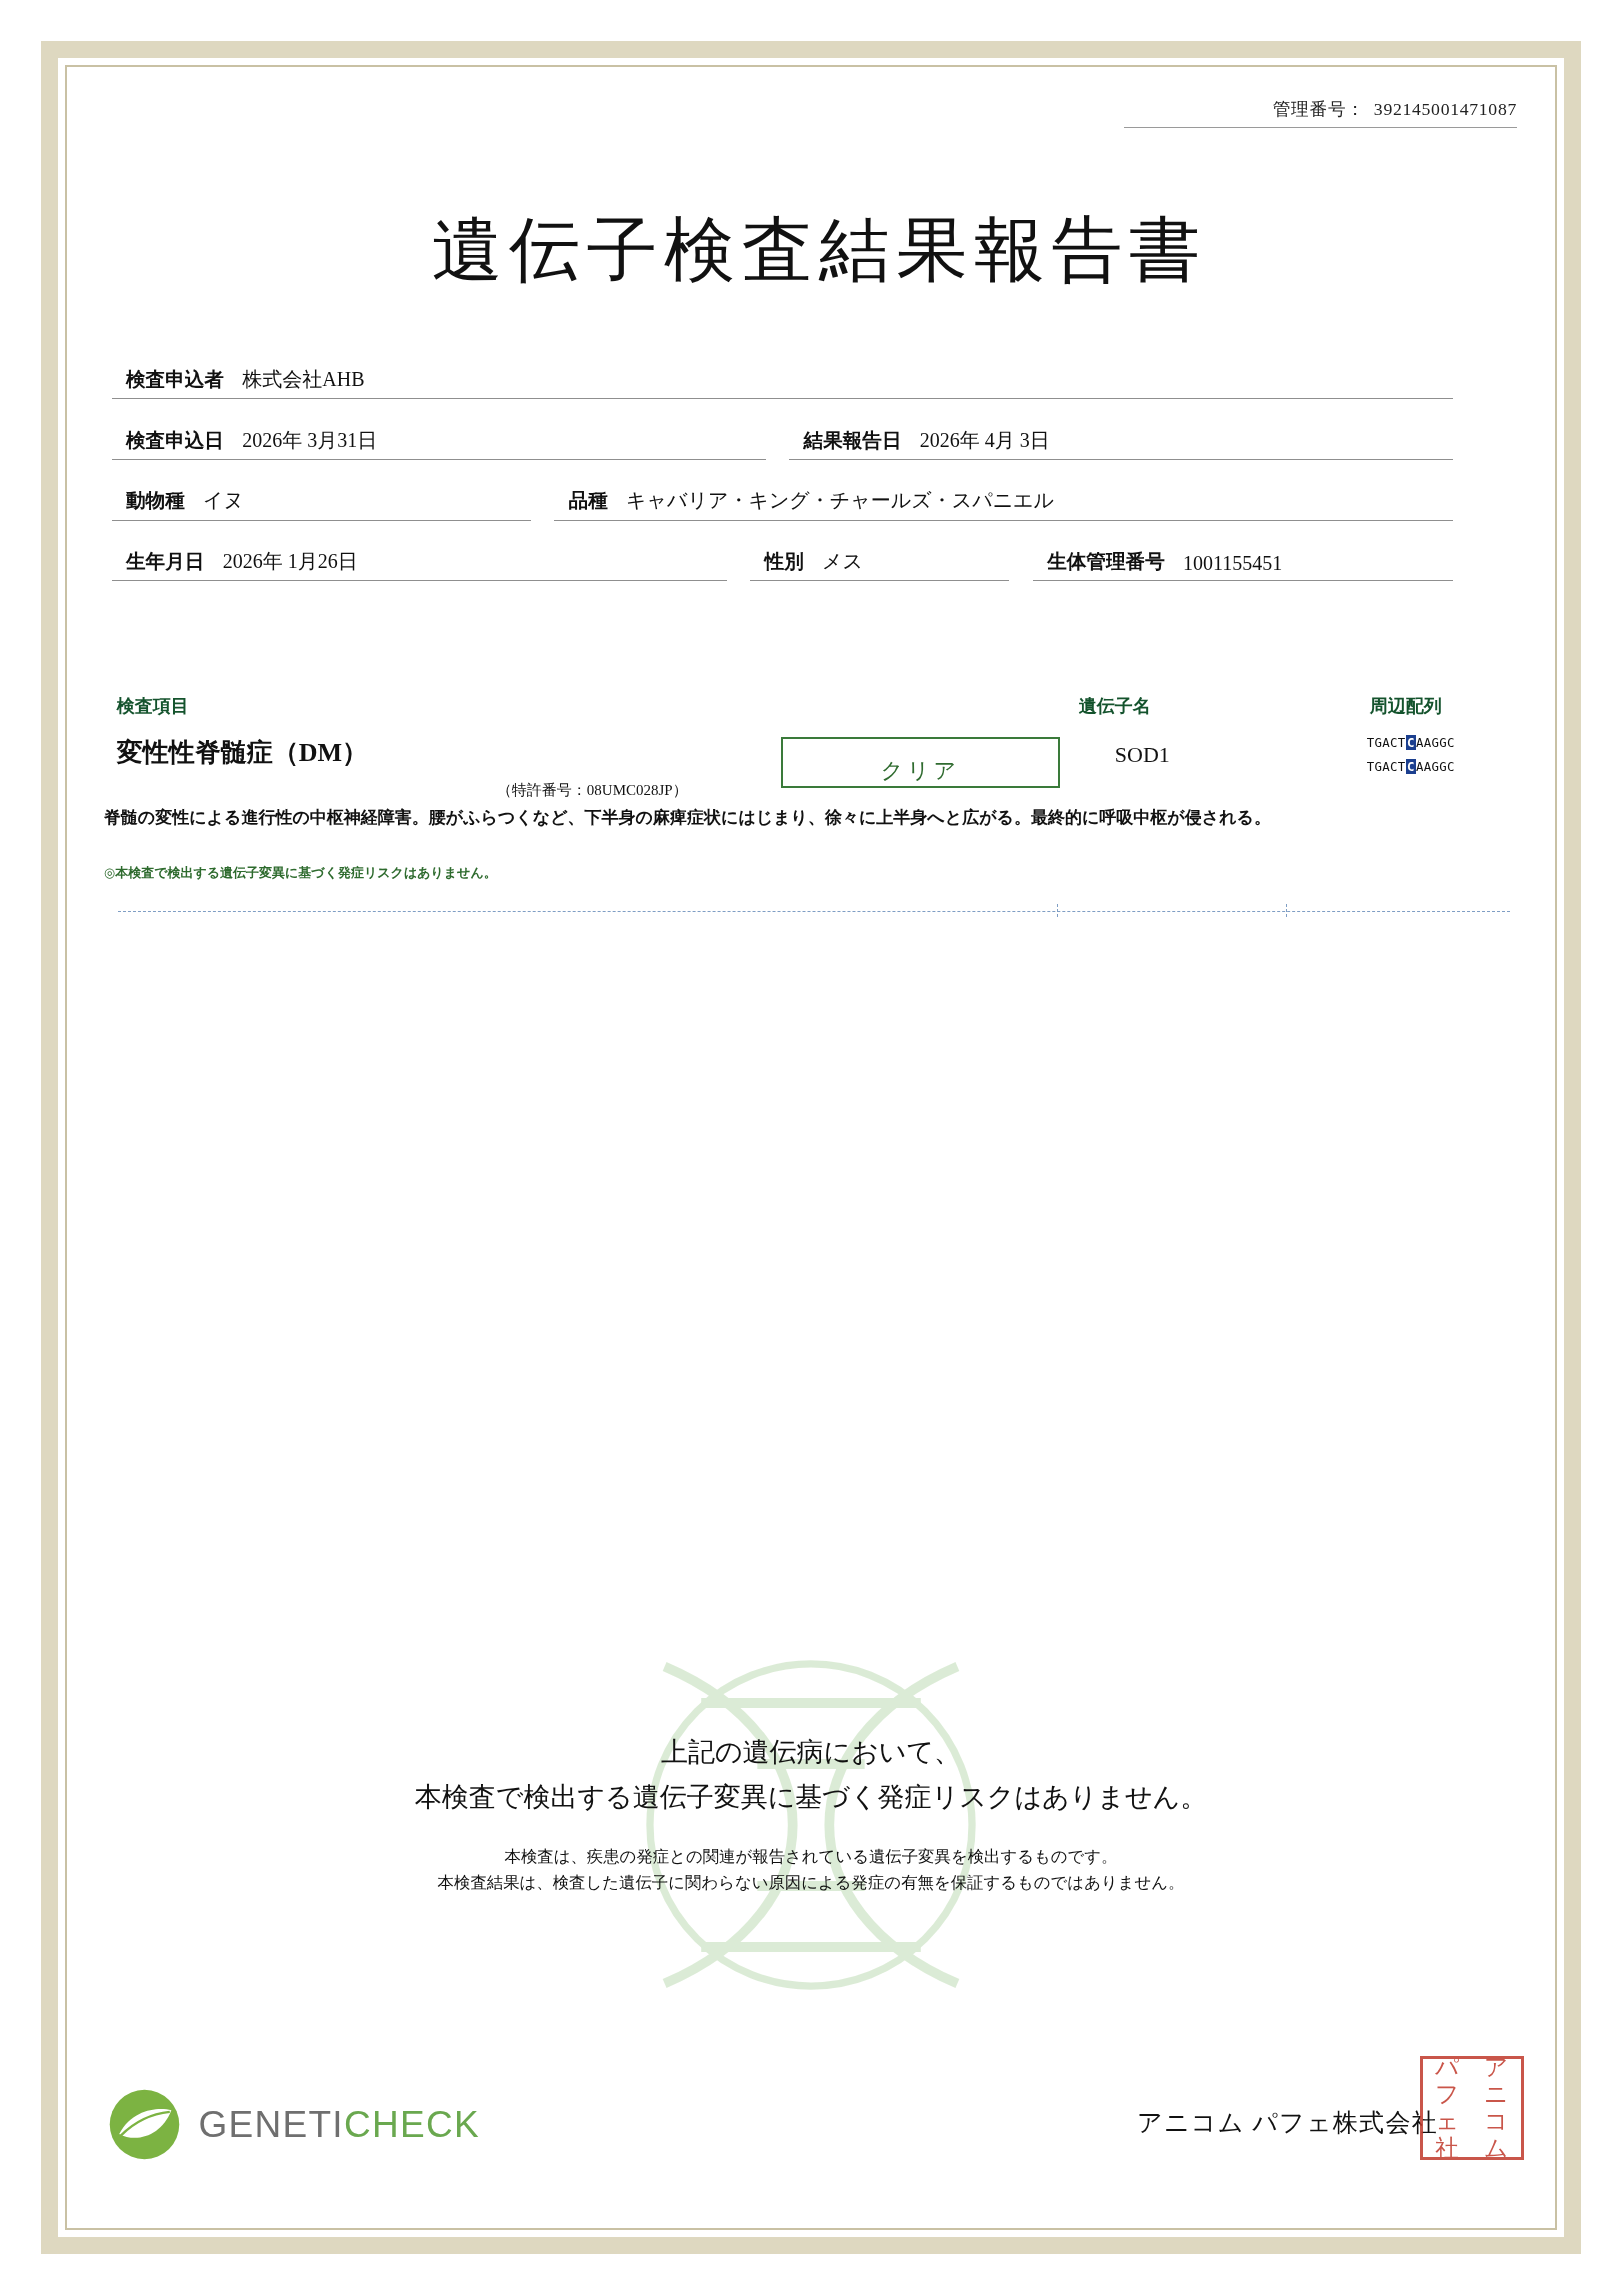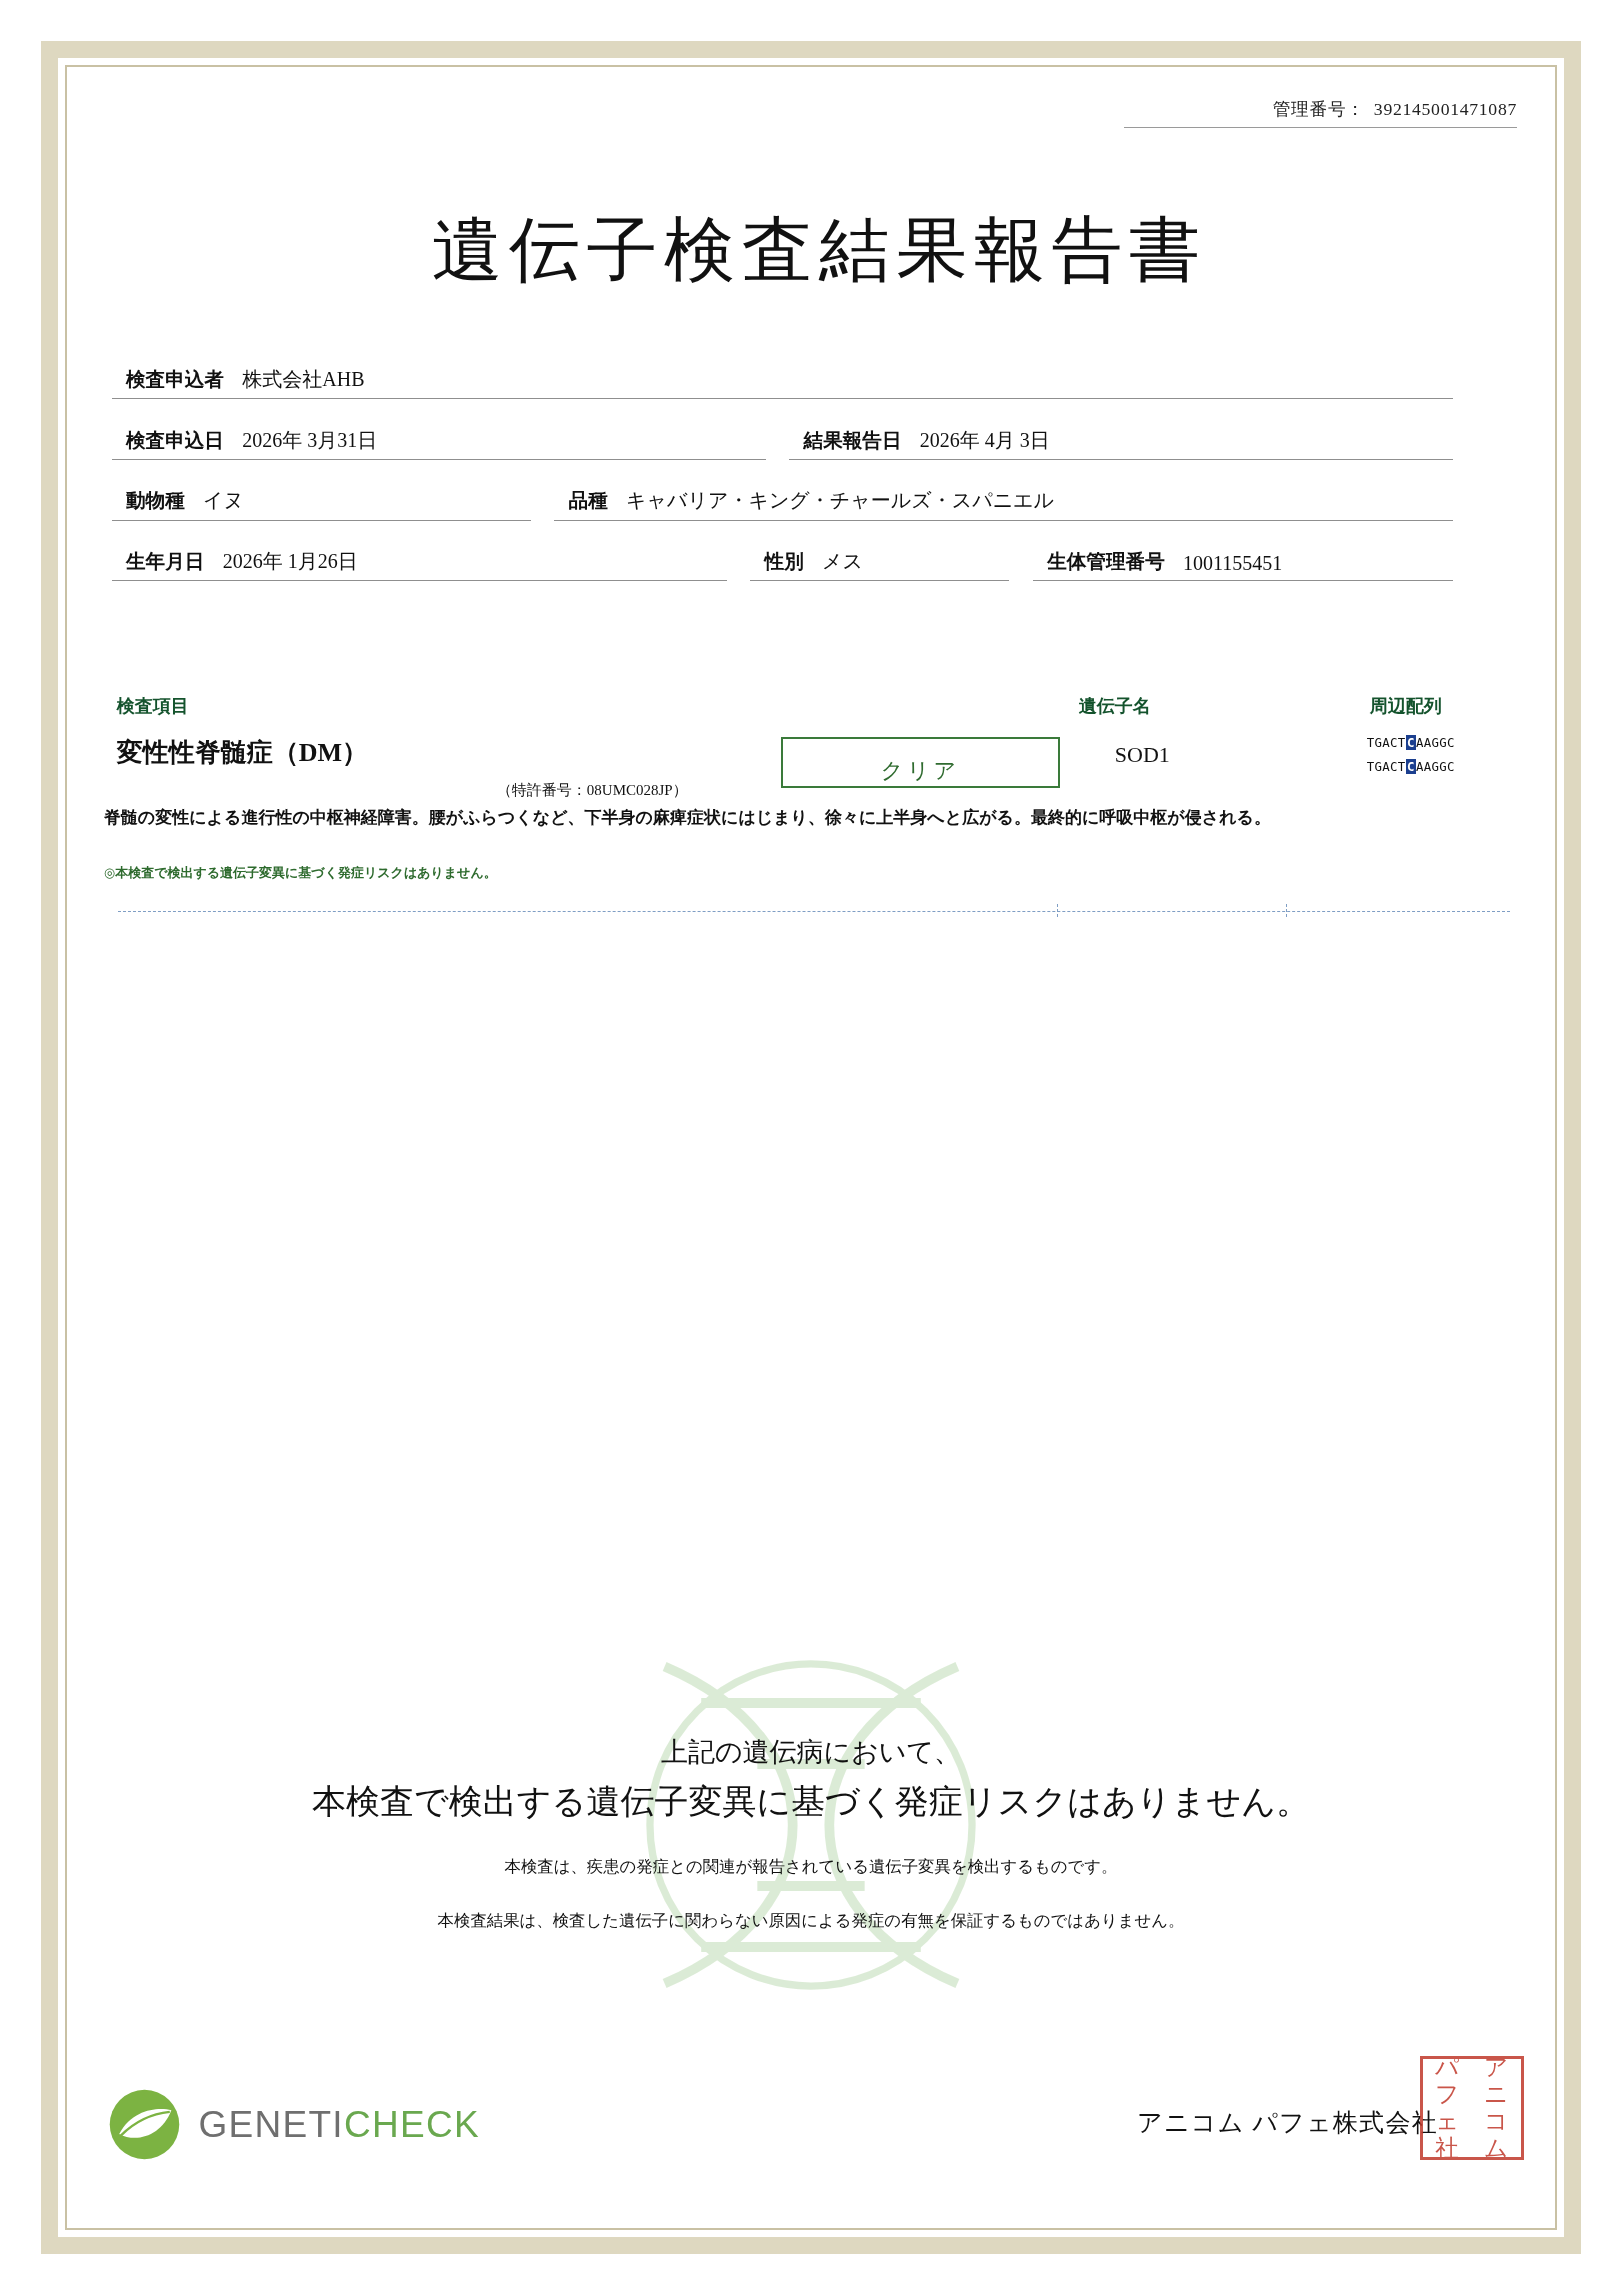--- a/index.html
+++ b/index.html
@@ -248,30 +248,29 @@
     text-align: center;
   }
   .summary .l1 {
     font-family: "Liberation Sans", sans-serif;
     font-size: 27px;
     color: #111;
     margin-bottom: 9.2px;
   }
   .summary .l2 {
     font-family: "Liberation Sans", sans-serif;
-    font-size: 34px;
+    font-size: 27px;
     color: #111;
     margin-bottom: 29px;
   }
   .summary .s1, .summary .s2 {
     font-family: "Liberation Sans", sans-serif;
     font-size: 16.4px;
     color: #111;
     line-height: 1.55;
-    margin-top: 28px;
   }
 
   
   .footer {
     position: absolute;
     left: 0;
     right: 0;
     bottom: 26px;
     height: 131px;
   }

